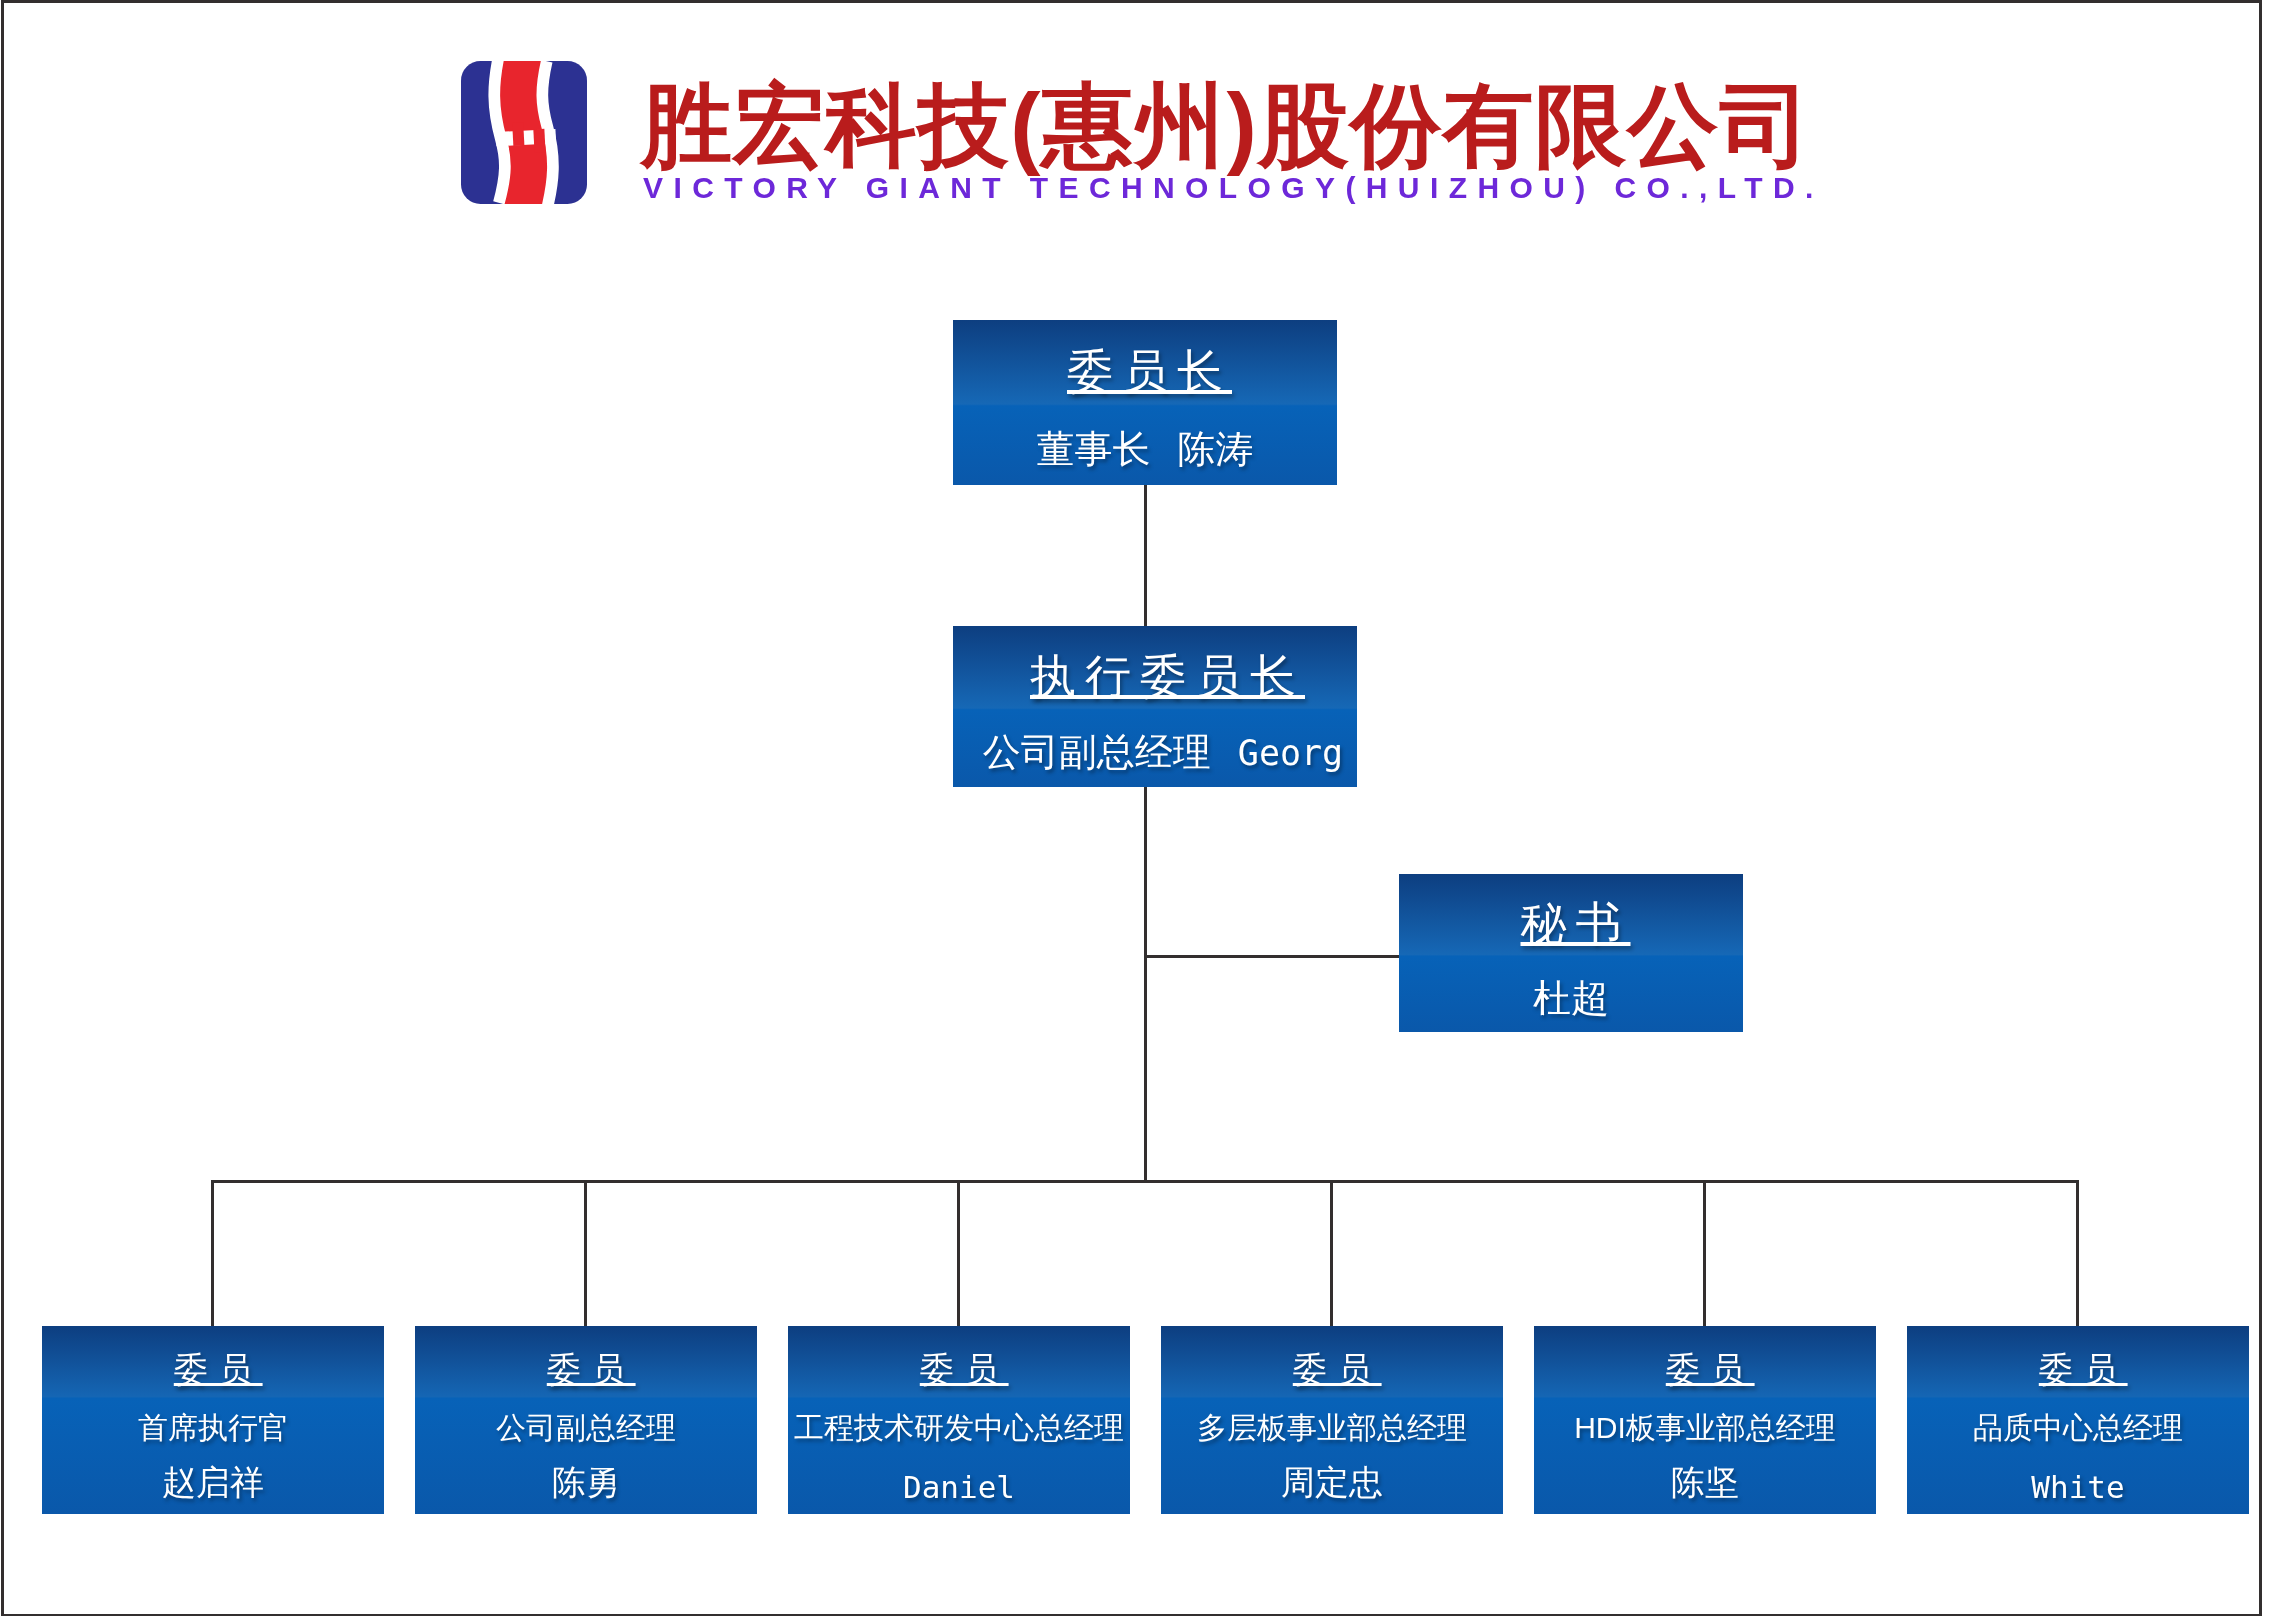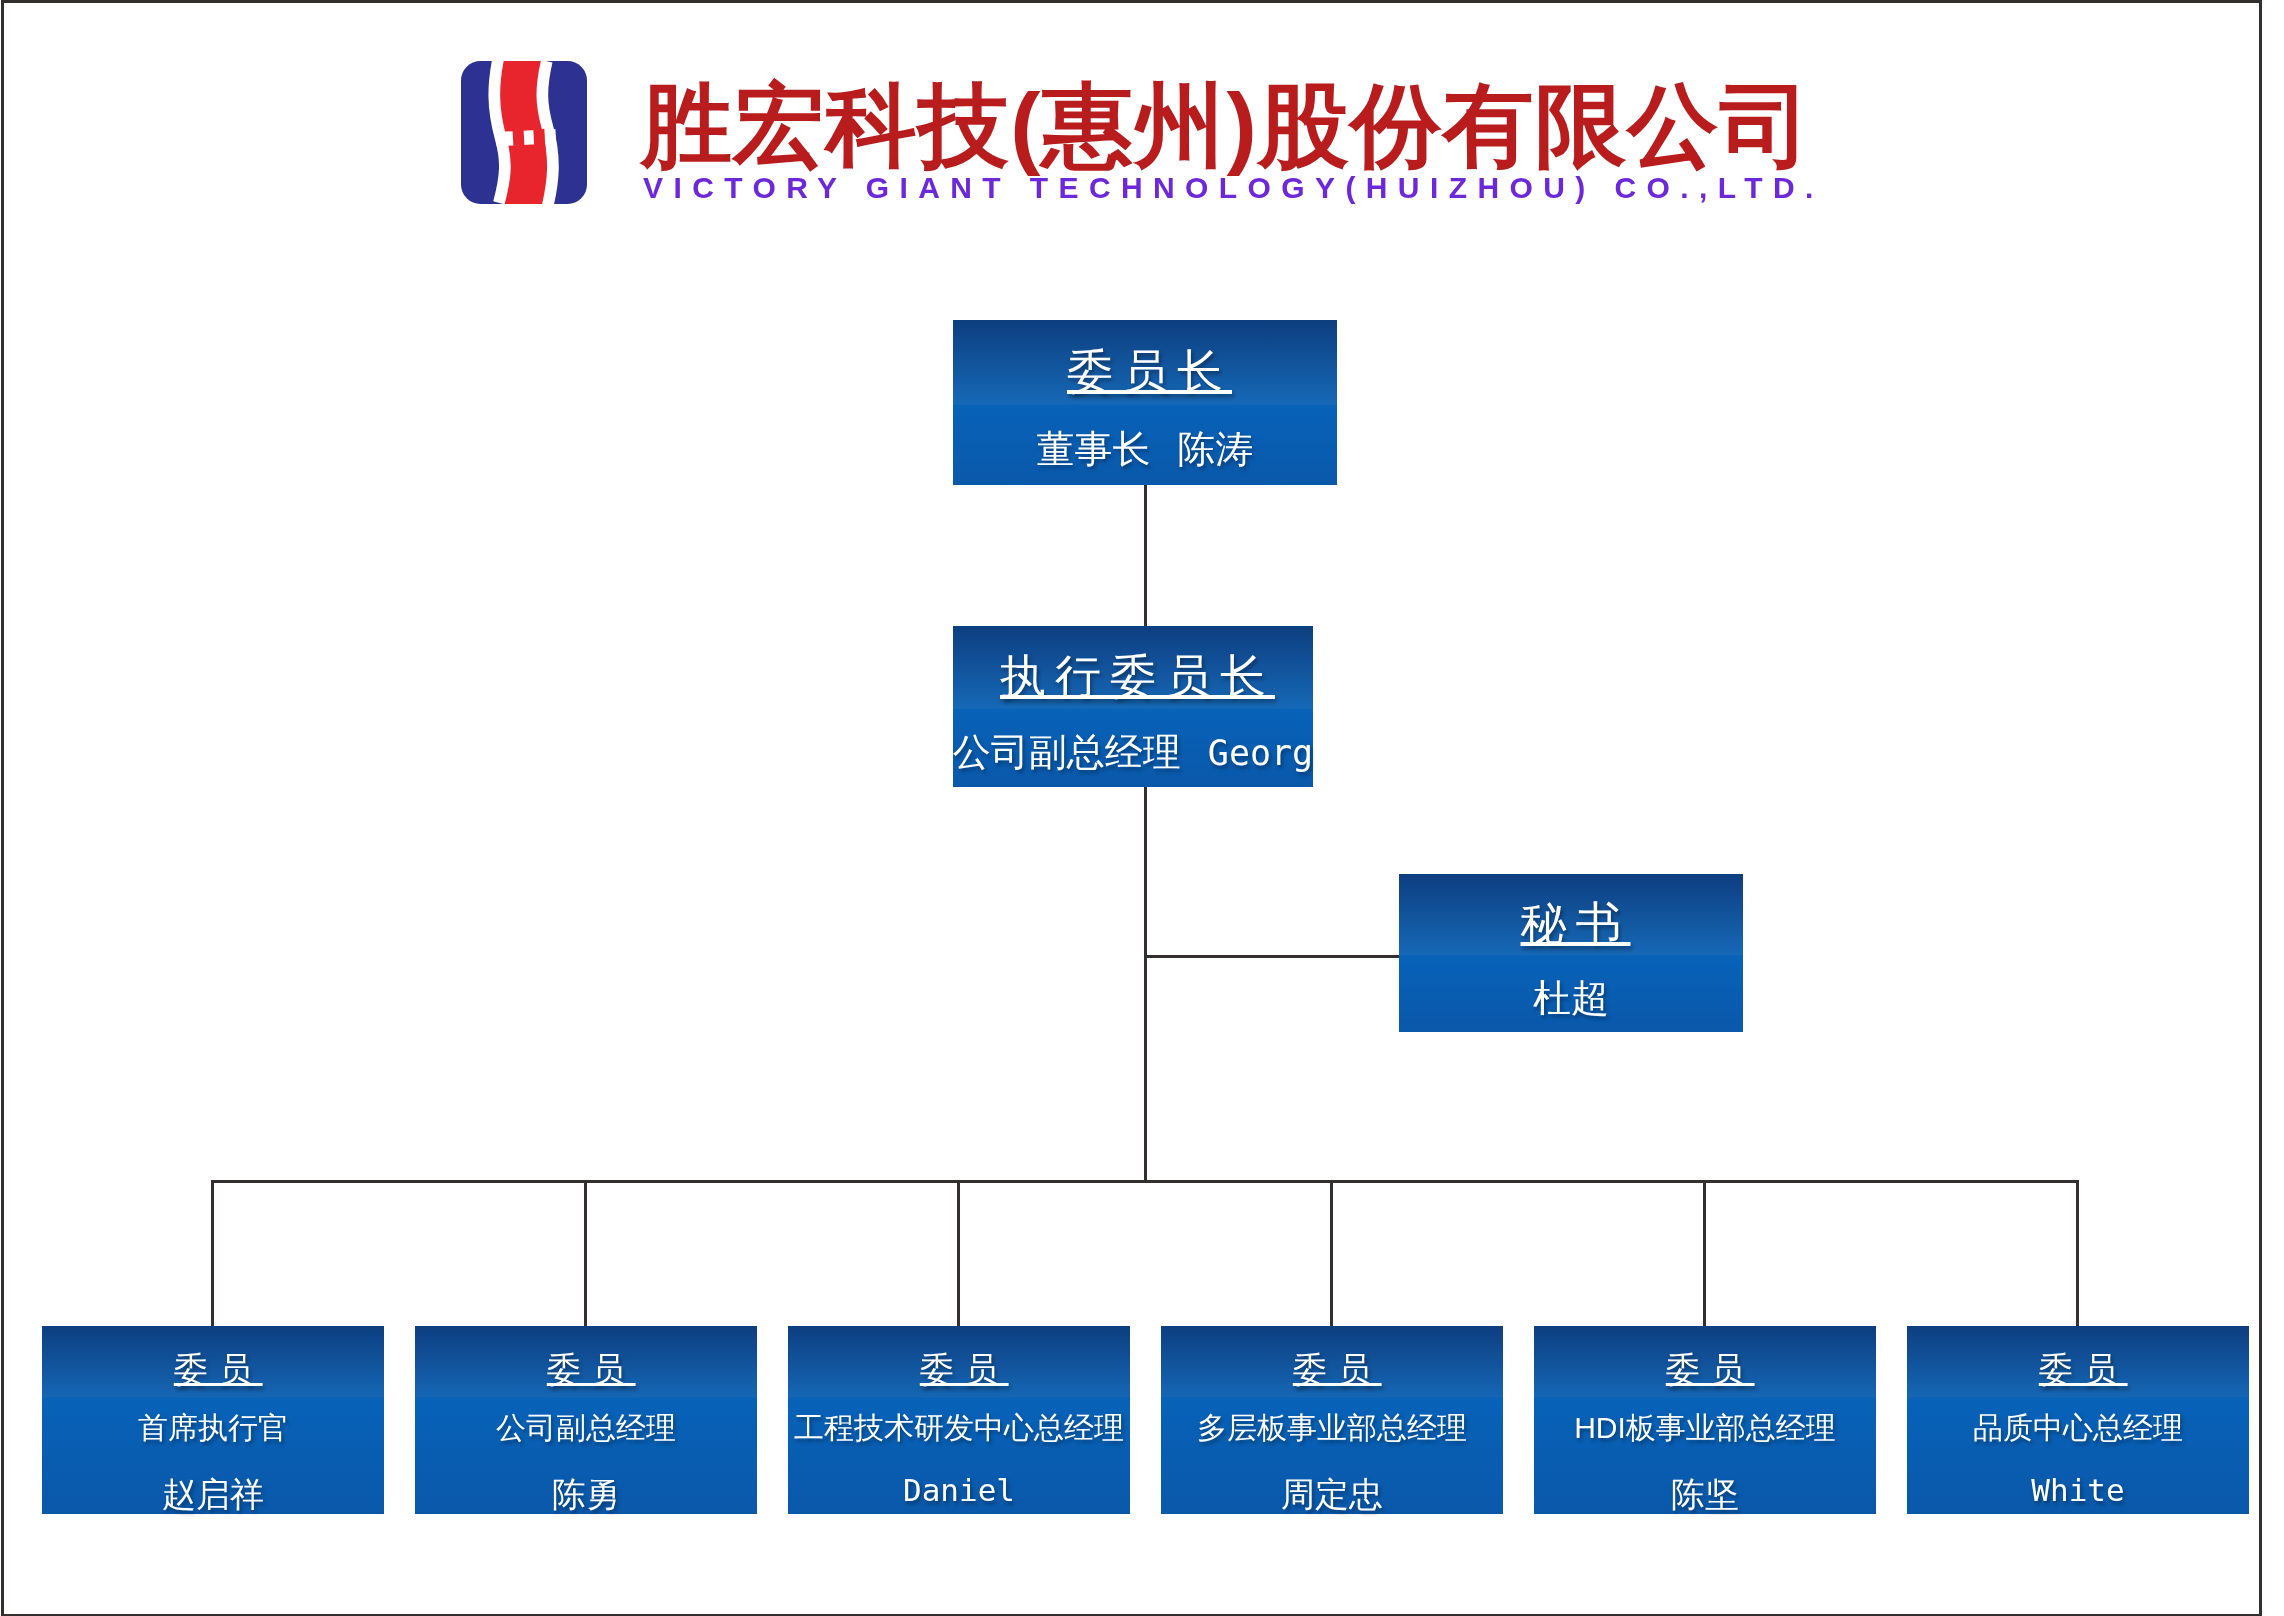--- a/index.html
+++ b/index.html
@@ -37,27 +37,27 @@
   .node{position:absolute;display:flex;flex-direction:column;color:#ffffff;
         background:linear-gradient(180deg,#0d3e80 0%,#1668b6 51%,#0762b8 52%,#0a58aa 100%);}
   .node .node-title{flex:0 0 52%;display:flex;align-items:center;justify-content:center;
         padding-top:9px;font-size:46px;letter-spacing:9px;text-indent:9px;
         text-shadow:2px 3.3px 3.9px rgba(0,0,0,0.35);white-space:nowrap;text-decoration:underline;}
   .node .node-sub{flex:1;display:flex;align-items:center;justify-content:center;
         gap:27px;font-size:38px;text-shadow:2px 3.3px 3.9px rgba(0,0,0,0.35);white-space:nowrap;}
   .latin{font-family:"DejaVu Sans Mono", monospace;font-size:35px;}
 
   .n-chairman{left:953px;top:320px;width:384px;height:165px;}
-  .n-exec{left:953px;top:626px;width:360px;height:161px;}
+  .n-exec{left:953px;top:626px;width:388px;height:161px;padding-left:16px;}
   .n-secretary{left:1399px;top:874px;width:344px;height:158px;}
 
   .member{width:342px;height:188px;top:1326px;
         background:linear-gradient(180deg,#0d3e80 0%,#1566b4 37.5%,#0762b8 38.5%,#0a58aa 100%);}
   .member .node-title{flex:0 0 40%;font-size:34px;letter-spacing:10.4px;text-indent:10.4px;padding-top:6.5px;}
-  .member .node-sub{flex:1;flex-direction:column;gap:23px;padding-bottom:9px;justify-content:space-between;}
+  .member .node-sub{flex:1;flex-direction:column;gap:11px;padding-bottom:9px;justify-content:space-between;}
   .member .node-role{font-size:30px;}
   .member .node-name{font-size:34px;}
   .member .node-name.latin{font-size:31px;}
   .m1{left:42px;} .m2{left:415px;} .m3{left:788px;}
   .m4{left:1161px;} .m5{left:1534px;} .m6{left:1907px;}
 </style>
 </head>
 <body>
 
 <div class="canvas">

